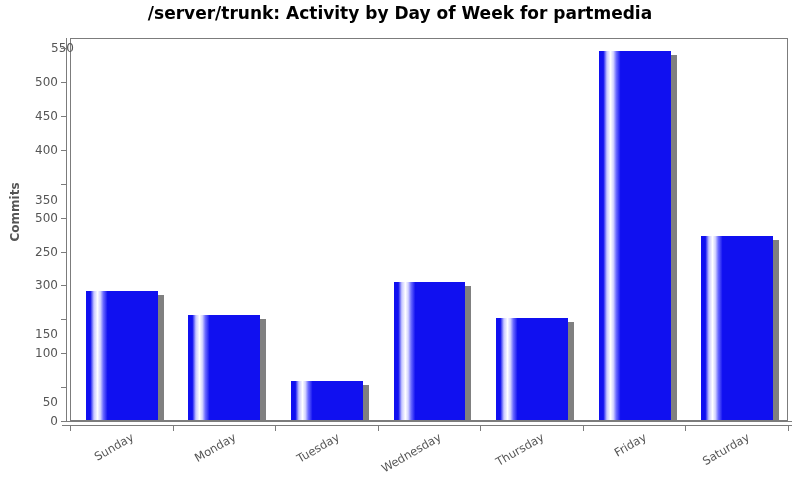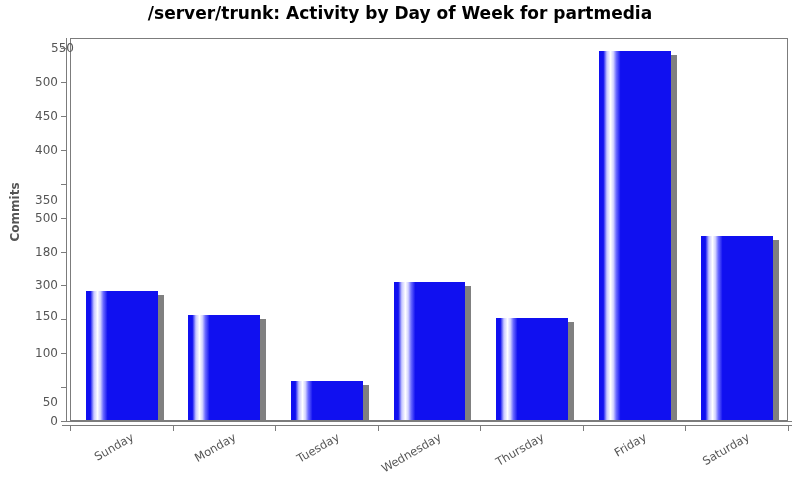--- a/index.html
+++ b/index.html
@@ -170,25 +170,25 @@
   <div id="x-axis-line"></div>
   <div id="x-axis-line2"></div>
 
   <div id="yticks-layer">
       <div class="ytick" style="top: 421px;">0</div>
       <div class="ytick-mark" style="top: 421px;"></div>
       <div class="ytick" style="top: 402px;">50</div>
       <div class="ytick-mark" style="top: 387px;"></div>
       <div class="ytick" style="top: 353.212px;">100</div>
       <div class="ytick-mark" style="top: 353px;"></div>
-      <div class="ytick" style="top: 316px; text-align: right;">150</div>
+      <div class="ytick" style="top: 334px; text-align: right;">150</div>
       <div class="ytick-mark" style="top: 319px;"></div>
       <div class="ytick" style="top: 285.425px;">300</div>
       <div class="ytick-mark" style="top: 285px;"></div>
-      <div class="ytick" style="top: 251.531px;">180</div>
+      <div class="ytick" style="top: 251.531px;">250</div>
       <div class="ytick-mark" style="top: 252px;"></div>
       <div class="ytick" style="top: 217.637px;">500</div>
       <div class="ytick-mark" style="top: 218px;"></div>
       <div class="ytick" style="top: 183.743px; margin-top: 16px;">350</div>
       <div class="ytick-mark" style="top: 184px;"></div>
       <div class="ytick" style="top: 149.85px;">400</div>
       <div class="ytick-mark" style="top: 150px;"></div>
       <div class="ytick" style="top: 115.956px;">450</div>
       <div class="ytick-mark" style="top: 116px;"></div>
       <div class="ytick" style="top: 82.0619px;">500</div>

